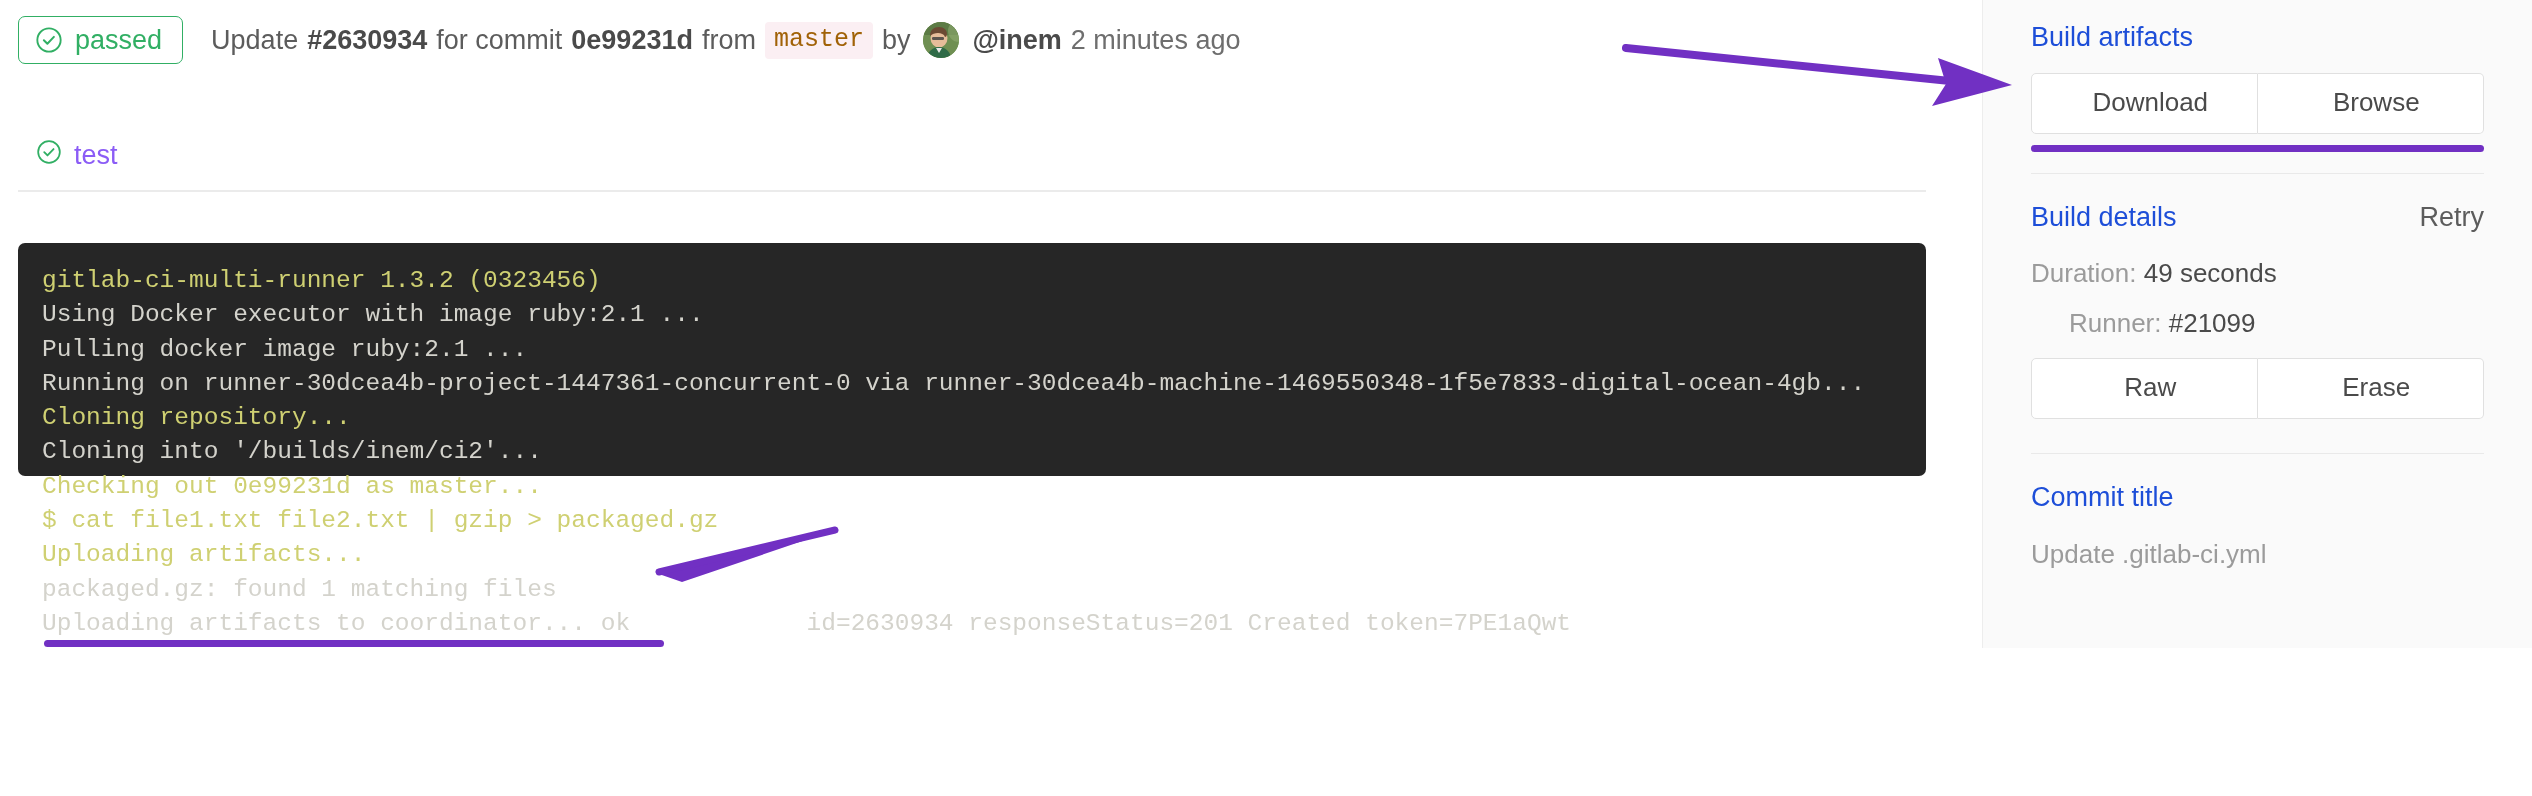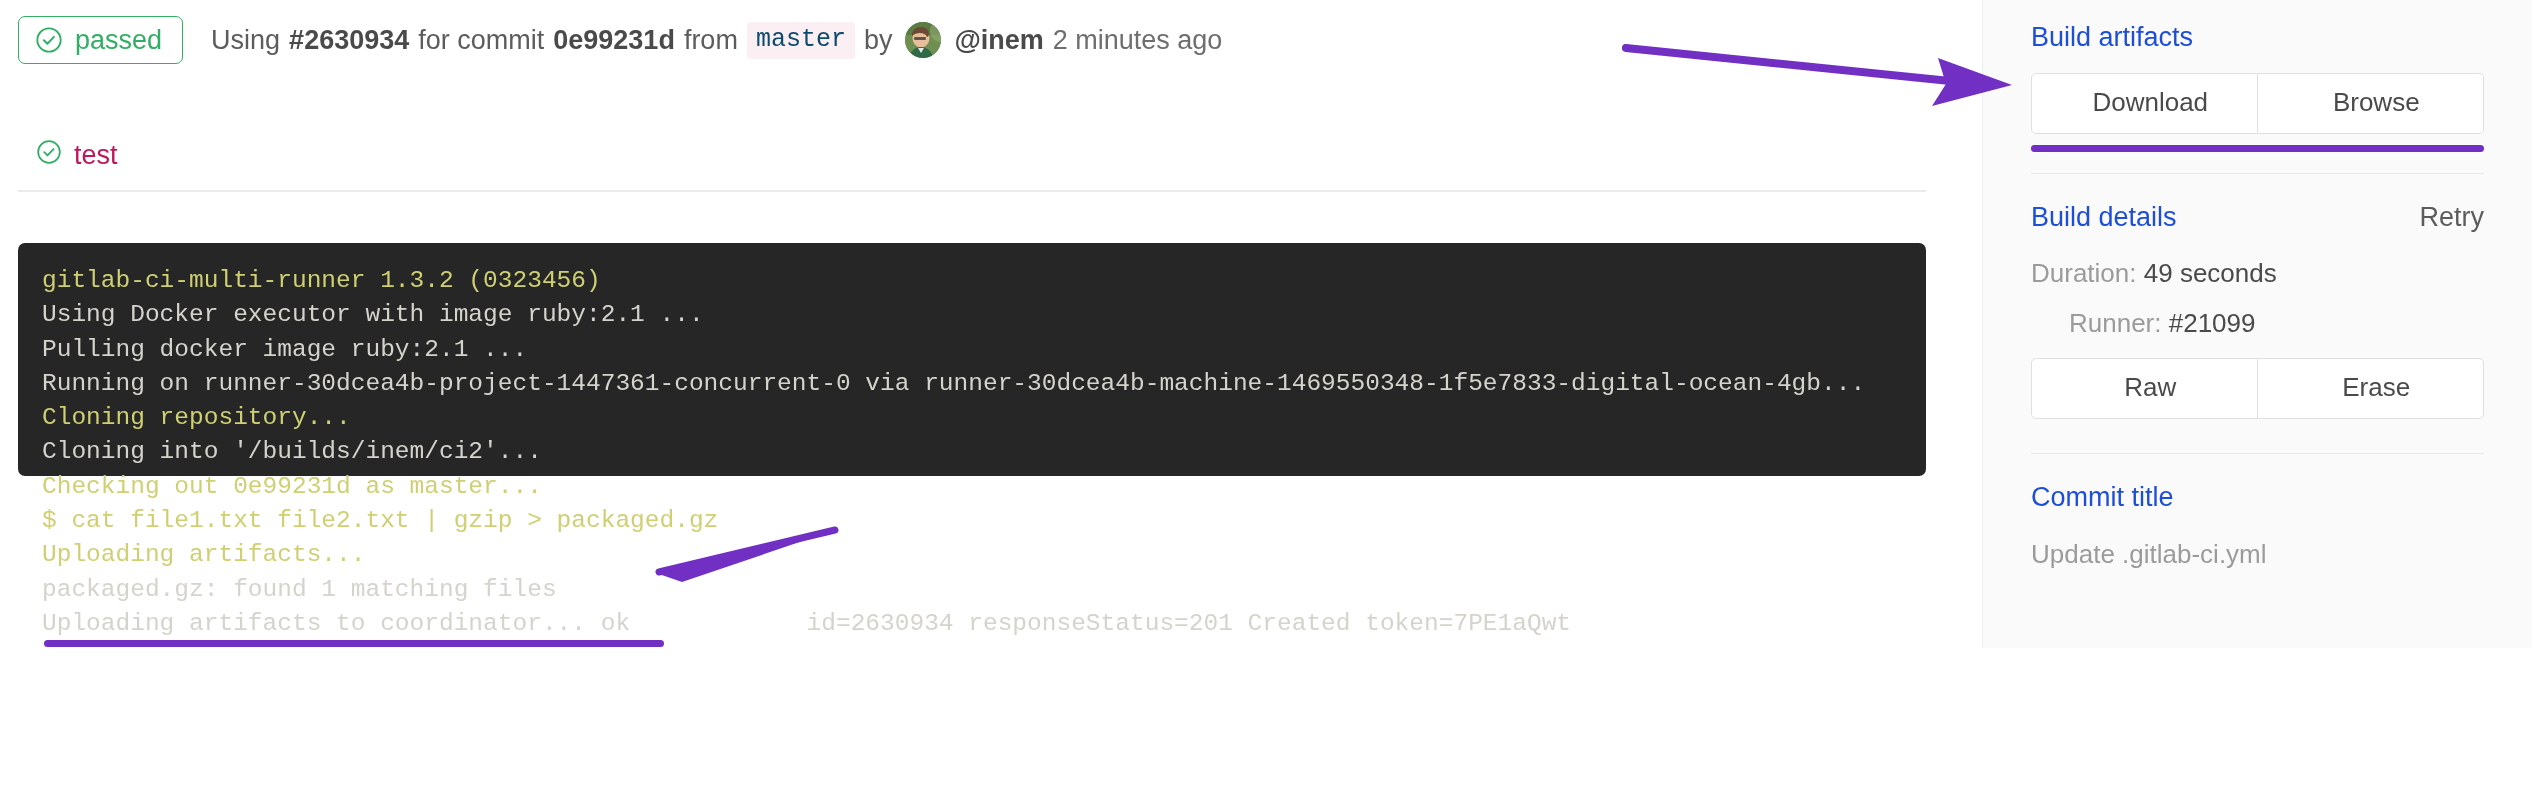--- a/index.html
+++ b/index.html
@@ -52,21 +52,21 @@
     font-size: 27px;
     color: #5c5c5c;
     display: inline-flex;
     align-items: center;
     gap: 9px;
   }
   .hdr-text b { color: #4a4a4a; font-weight: 700; }
   .ref-chip {
     font-family: "Liberation Mono", monospace;
     font-size: 25px;
-    color: #0c4a6e;
+    color: #a16207;
     background: #fbeff3;
     border-radius: 4px;
     padding: 3px 9px 5px 9px;
   }
   .avatar {
     width: 36px; height: 36px;
     border-radius: 50%;
     overflow: hidden;
     display: inline-block;
     margin: 0 4px;
@@ -88,21 +88,21 @@
   .tab {
     display: flex;
     align-items: center;
     gap: 12px;
     font-size: 27px;
     padding: 0 24px 24px 18px;
     position: relative;
     cursor: pointer;
   }
   .tab .lbl { line-height: 1; }
-  .tab-inactive .lbl { color: #be185d; }
+  .tab-inactive .lbl { color: #8b5cf6; }
   .tab-active .lbl { color: #1e1e1e; }
   .tab-active:after {
     content: "";
     position: absolute;
     left: 8px; right: 10px; bottom: 0;
     height: 6px;
     background: #4c8fd4;
     border-radius: 1px;
   }
   .tab-rule {
@@ -223,21 +223,21 @@
         <span class="check-circle">
           <svg width="28" height="28" viewBox="0 0 24 24" fill="none">
             <circle cx="12" cy="12" r="10" stroke="#31af64" stroke-width="1.6"></circle>
             <path d="M7.6 12.2l3 3 5.6-5.9" stroke="#31af64" stroke-width="1.7" fill="none" stroke-linecap="round" stroke-linejoin="round"></path>
           </svg>
         </span>
         <span>passed</span>
       </div>
 
       <div class="hdr-text">
-        <span>Using</span>
+        <span>Update</span>
         <b>#2630934</b>
         <span>for commit</span>
         <b>0e99231d</b>
         <span>from</span>
         <span class="ref-chip">master</span>
         <span>by</span>
         <span class="avatar">
           <svg width="36" height="36" viewBox="0 0 36 36">
             <defs>
               <clipPath id="avclip">

